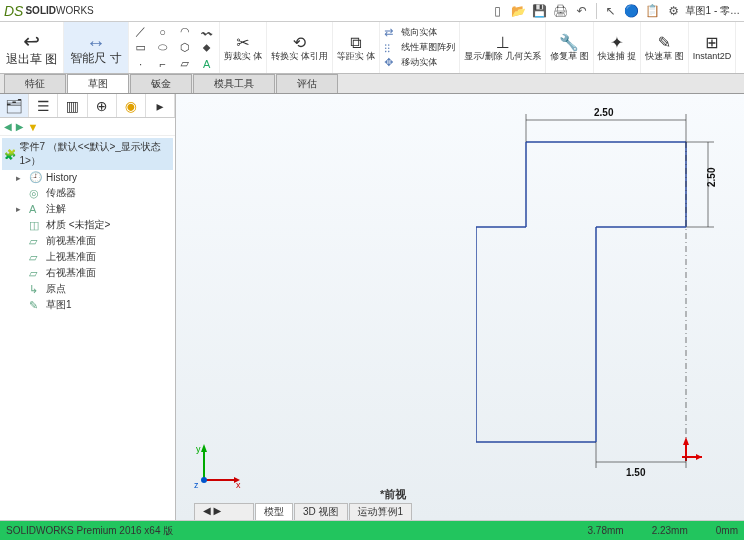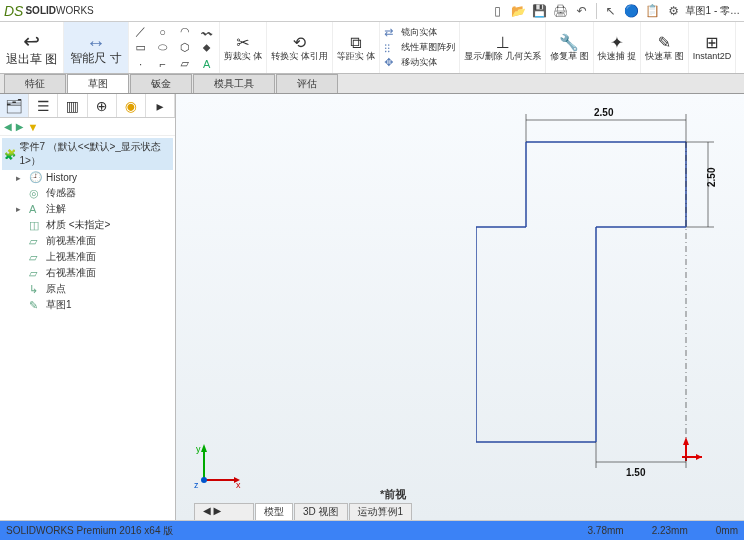--- a/index.html
+++ b/index.html
@@ -68,21 +68,21 @@
 .dim { stroke: #222; stroke-width: 0.6; }
 .dim-text { font-size: 10px; font-weight: bold; fill: #111; }
 .triad { position: absolute; left: 18px; bottom: 30px; }
 .gfx-label { position: absolute; left: 204px; bottom: 18px; font-size: 11px; font-weight: bold; }
 .gfx-tabs { position: absolute; left: 18px; bottom: 0; display: flex; }
 .gfx-tab { font-size: 10px; padding: 1px 8px; background: #eee; border: 1px solid #bbb; border-bottom: none; margin-right: 1px; cursor: pointer; }
 .gfx-tab.first { width: 60px; }
 .gfx-tab.active { background: #fff; }
 
 
-.status { height: 20px; background: #3b82f6; border-top: 1px solid #ccc; display: flex; align-items: center; padding: 8px 6px; font-size: 10px; }
+.status { height: 20px; background: #22c55e; border-top: 1px solid #ccc; display: flex; align-items: center; padding: 8px 6px; font-size: 10px; }
 .status .right { margin-left: auto; display: flex; gap: 28px; }
 </style>
 </head>
 <body>
 
 <div class="menubar">
   <div class="logo">
     <span class="logo-icon">DS</span>
     <span class="logo-text"><span class="solid">SOLID</span><span>WORKS</span></span>
   </div>

